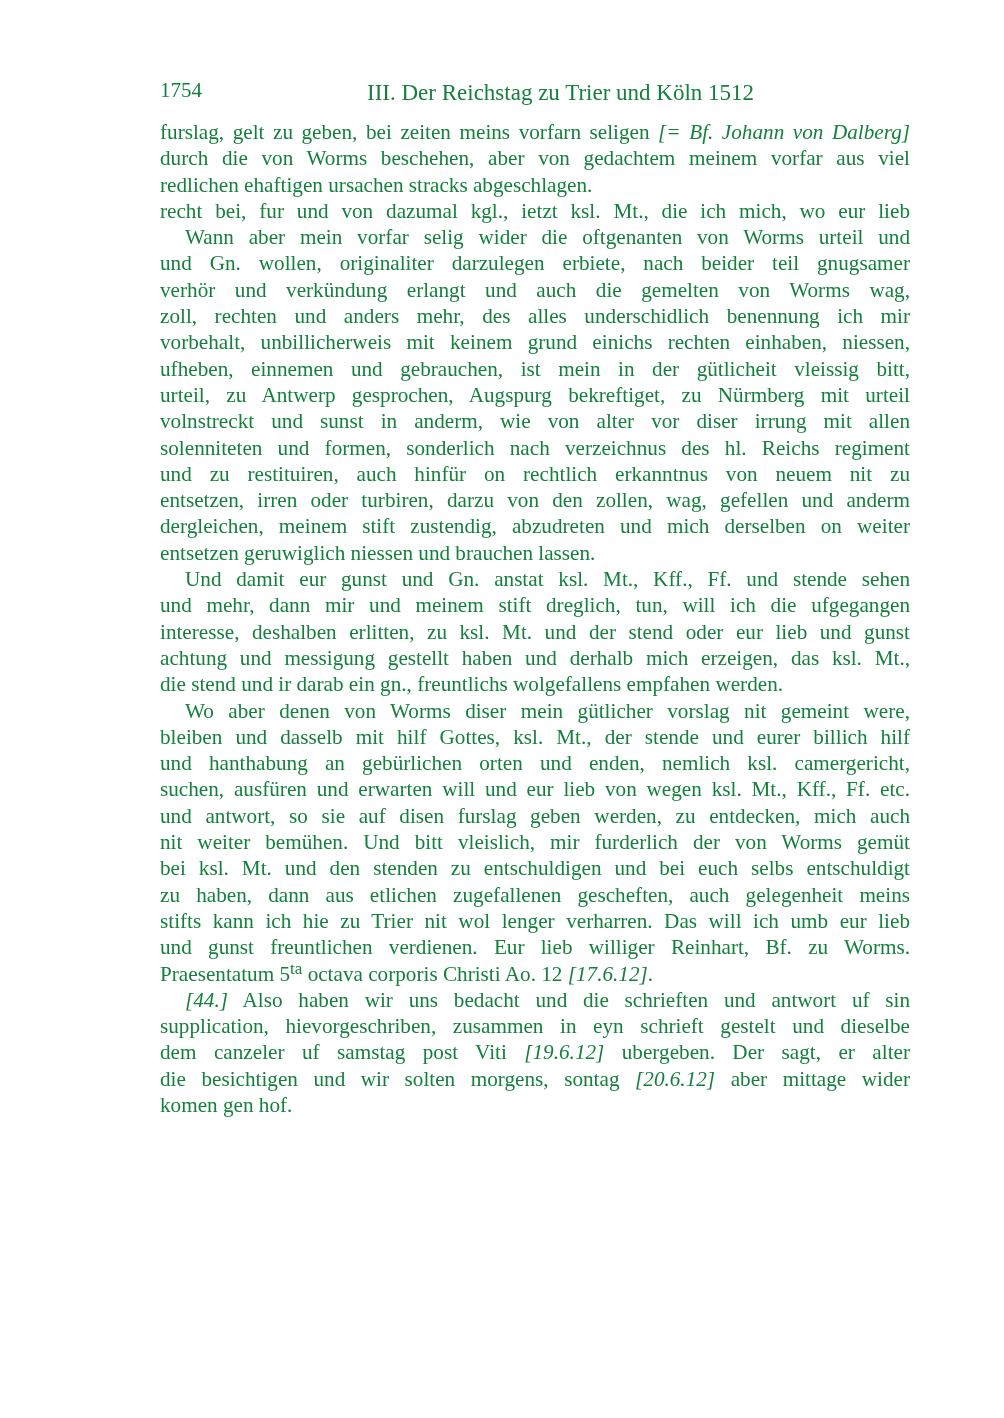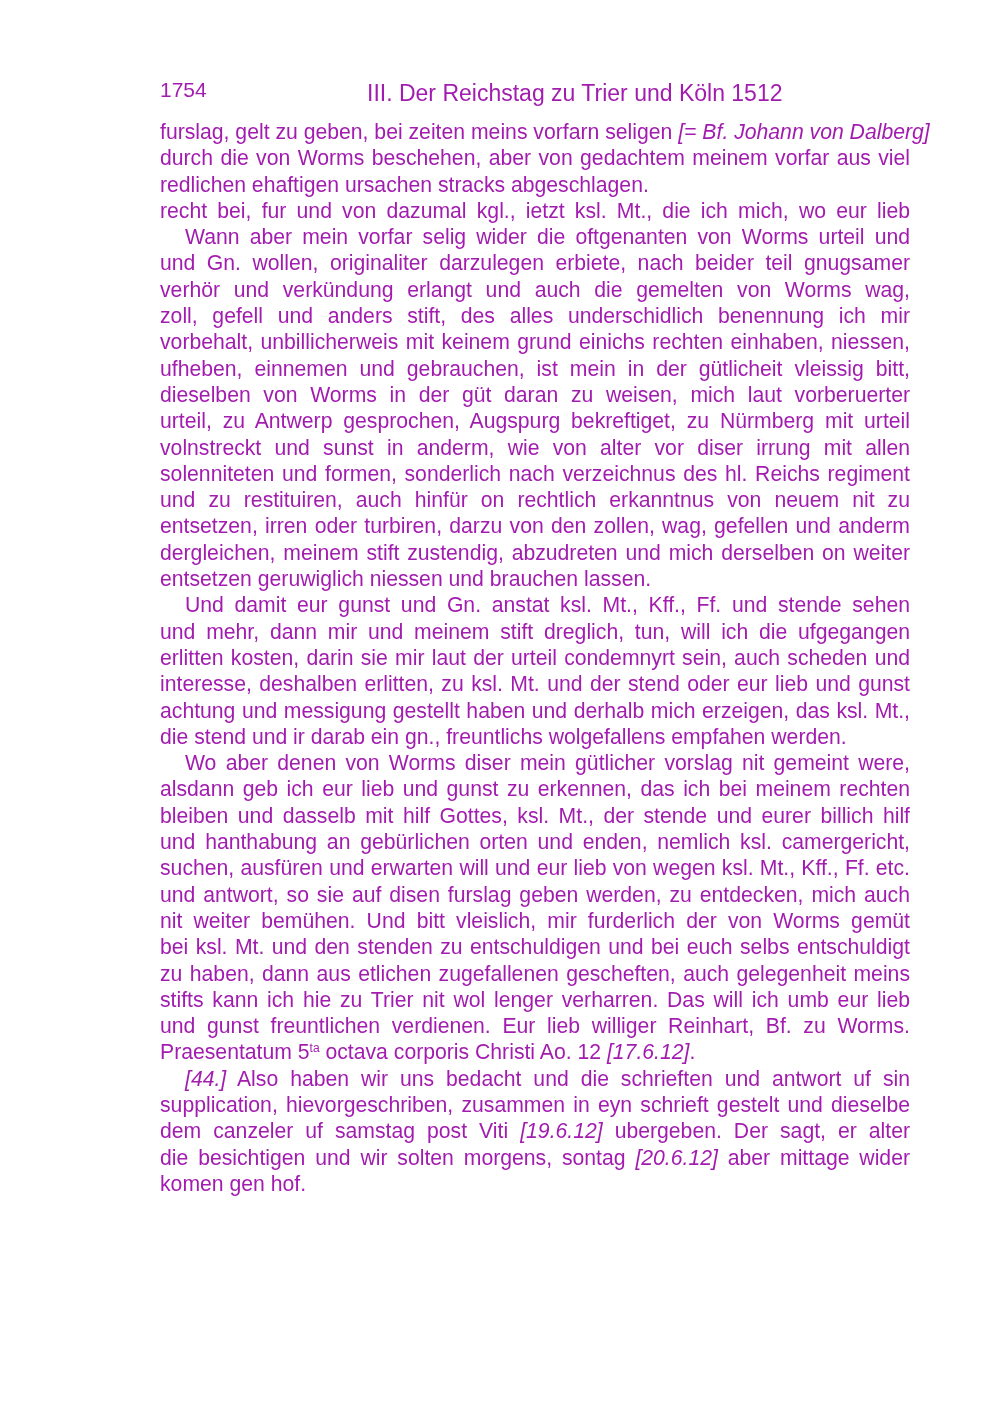--- a/index.html
+++ b/index.html
@@ -1,76 +1,73 @@
 <!DOCTYPE html>
 <html><head>
   <meta charset="utf-8">
   <style>
     html, body { margin: 0; padding: 0; background: #ffffff; }
     body { width: 1004px; height: 1418px; position: relative; overflow: hidden; }
     .page {
       position: absolute; left: 0; top: 0; width: 1004px; height: 1340px;
-      font-family: Liberation Sans, sans-serif;
-      color: #a21caf;
+      font-family: Liberation Serif, serif;
+      color: #15803d;
     }
     .running-head {
       position: absolute; top: 78px; left: 160px; width: 750px; height: 28px;
       font-size: 21px;
     }
     .page-number { position: absolute; left: 0; top: 0; }
     .head-title { position: absolute; left: 207px; top: 0; font-size: 23px; top: 2px; }
     .text-block {
       position: absolute; left: 160px; top: 119px; width: 750px;
       font-size: 21.2px; line-height: 26.3px;
     }
     .line {
       display: block; height: 26.3px; white-space: nowrap;
       text-align: justify; text-align-last: justify;
       overflow: visible;
     }
     .line.last { text-align-last: left; }
     .line.indent { padding-left: 25px; }
     .it { font-style: italic; }
-    sup.sup { font-size: 12px; vertical-align: 7px; line-height: 0; }
+    sup.sup { font-size: 17px; vertical-align: 7px; line-height: 0; }
   </style>
 </head>
 <body>
 
 <div class="page">
   <div class="running-head">
     <span class="page-number">1754</span>
     <span class="head-title">III. Der Reichstag zu Trier und Köln 1512</span>
   </div>
   <div class="text-block" id="text-block">
       <div class="line"><span>furslag, gelt zu geben, bei zeiten meins vorfarn seligen </span><span class="it">[= Bf. Johann von Dalberg]</span></div>
       <div class="line"><span>durch die von Worms beschehen, aber von gedachtem meinem vorfar aus viel</span></div>
       <div class="line last"><span>redlichen ehaftigen ursachen stracks abgeschlagen.</span></div>
       <div class="line"><span>recht bei, fur und von dazumal kgl., ietzt ksl. Mt., die ich mich, wo eur lieb</span></div>
       <div class="line indent"><span>Wann aber mein vorfar selig wider die oftgenanten von Worms urteil und</span></div>
       <div class="line"><span>und Gn. wollen, originaliter darzulegen erbiete, nach beider teil gnugsamer</span></div>
       <div class="line"><span>verhör und verkündung erlangt und auch die gemelten von Worms wag,</span></div>
-      <div class="line"><span>zoll, gefell und anders stift, des alles underschidlich benennung ich mir</span></div>
+      <div class="line"><span>zoll, rechten und anders mehr, des alles underschidlich benennung ich mir</span></div>
       <div class="line"><span>vorbehalt, unbillicherweis mit keinem grund einichs rechten einhaben, niessen,</span></div>
       <div class="line"><span>ufheben, einnemen und gebrauchen, ist mein in der gütlicheit vleissig bitt,</span></div>
-      <div class="line"><span>dieselben von Worms in der güt daran zu weisen, mich laut vorberuerter</span></div>
       <div class="line"><span>urteil, zu Antwerp gesprochen, Augspurg bekreftiget, zu Nürmberg mit urteil</span></div>
       <div class="line"><span>volnstreckt und sunst in anderm, wie von alter vor diser irrung mit allen</span></div>
       <div class="line"><span>solenniteten und formen, sonderlich nach verzeichnus des hl. Reichs regiment</span></div>
       <div class="line"><span>und zu restituiren, auch hinfür on rechtlich erkanntnus von neuem nit zu</span></div>
       <div class="line"><span>entsetzen, irren oder turbiren, darzu von den zollen, wag, gefellen und anderm</span></div>
       <div class="line"><span>dergleichen, meinem stift zustendig, abzudreten und mich derselben on weiter</span></div>
       <div class="line last"><span>entsetzen geruwiglich niessen und brauchen lassen.</span></div>
       <div class="line indent"><span>Und damit eur gunst und Gn. anstat ksl. Mt., Kff., Ff. und stende sehen</span></div>
       <div class="line"><span>und mehr, dann mir und meinem stift dreglich, tun, will ich die ufgegangen</span></div>
-      <div class="line"><span>erlitten kosten, darin sie mir laut der urteil condemnyrt sein, auch scheden und</span></div>
       <div class="line"><span>interesse, deshalben erlitten, zu ksl. Mt. und der stend oder eur lieb und gunst</span></div>
       <div class="line"><span>achtung und messigung gestellt haben und derhalb mich erzeigen, das ksl. Mt.,</span></div>
       <div class="line last"><span>die stend und ir darab ein gn., freuntlichs wolgefallens empfahen werden.</span></div>
       <div class="line indent"><span>Wo aber denen von Worms diser mein gütlicher vorslag nit gemeint were,</span></div>
-      <div class="line"><span>alsdann geb ich eur lieb und gunst zu erkennen, das ich bei meinem rechten</span></div>
       <div class="line"><span>bleiben und dasselb mit hilf Gottes, ksl. Mt., der stende und eurer billich hilf</span></div>
       <div class="line"><span>und hanthabung an gebürlichen orten und enden, nemlich ksl. camergericht,</span></div>
       <div class="line"><span>suchen, ausfüren und erwarten will und eur lieb von wegen ksl. Mt., Kff., Ff. etc.</span></div>
       <div class="line"><span>und antwort, so sie auf disen furslag geben werden, zu entdecken, mich auch</span></div>
       <div class="line"><span>nit weiter bemühen. Und bitt vleislich, mir furderlich der von Worms gemüt</span></div>
       <div class="line"><span>bei ksl. Mt. und den stenden zu entschuldigen und bei euch selbs entschuldigt</span></div>
       <div class="line"><span>zu haben, dann aus etlichen zugefallenen gescheften, auch gelegenheit meins</span></div>
       <div class="line"><span>stifts kann ich hie zu Trier nit wol lenger verharren. Das will ich umb eur lieb</span></div>
       <div class="line"><span>und gunst freuntlichen verdienen. Eur lieb williger Reinhart, Bf. zu Worms.</span></div>
       <div class="line last"><span>Praesentatum 5</span><sup class="sup">ta</sup><span> octava corporis Christi Ao. 12 </span><span class="it">[17.6.12]</span><span>.</span></div>

